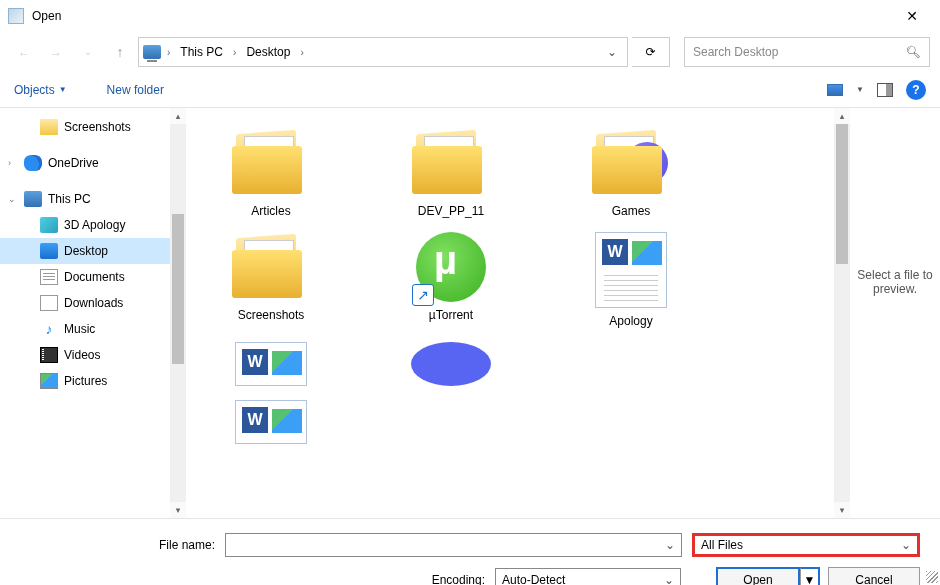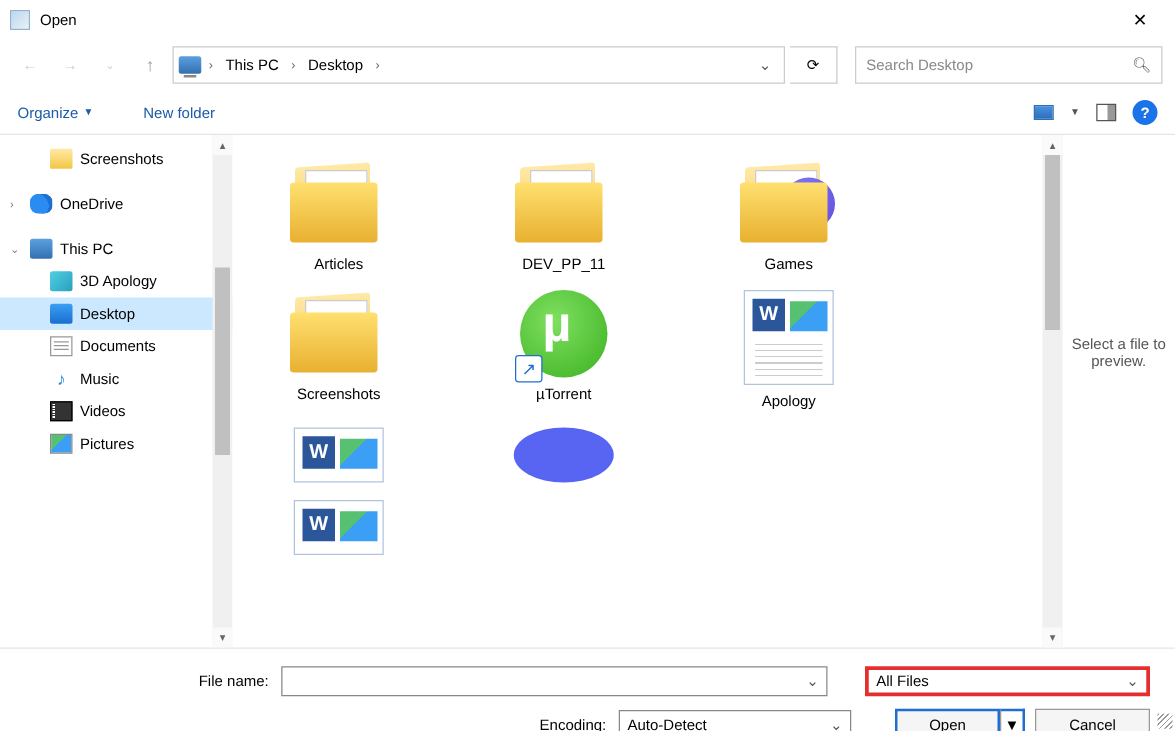--- a/index.html
+++ b/index.html
@@ -88,21 +88,21 @@
 .grid-scroll .track { flex:1; }
 
 .preview { width:90px; display:flex; align-items:flex-start; justify-content:center; padding-top:160px; color:#555; text-align:center; }
 
 
 .bottom { border-top:1px solid #e5e5e5; padding: 14px 20px 10px; background:#fff; }
 .row { display:flex; align-items:center; gap:10px; margin-bottom:10px; }
 .row label { width:195px; text-align:right; color:#000; }
 .filename { flex:1; height:24px; border:1px solid #888; padding:0 4px; position:relative; }
 .filename .dd { position:absolute; right:6px; top:4px; color:#555; cursor:pointer; }
-.filetype { width:228px; height:24px; border:3px solid #e52f2f; display:flex; align-items:center; padding:0 6px; margin-left:20px; cursor:pointer; }
+.filetype { width:228px; height:24px; border:3px solid #e52f2f; display:flex; align-items:center; padding:0 6px; margin-left:0; cursor:pointer; }
 .filetype .dd { margin-left:auto; color:#555; }
 .encoding { width:186px; height:24px; border:1px solid #888; display:flex; align-items:center; padding:0 6px; cursor:pointer; }
 .encoding .dd { margin-left:auto; color:#555; }
 .btns { display:flex; gap:8px; margin-left:auto; }
 .btn { width:92px; height:26px; border:1px solid #999; background:#f5f5f5; display:flex; align-items:center; justify-content:center; cursor:pointer; }
 .btn.open { border:2px solid #1e6fd0; width:84px; position:relative; }
 .btn-split { width:20px; height:26px; border:2px solid #1e6fd0; border-left:1px solid #999; display:flex; align-items:center; justify-content:center; cursor:pointer; }
 .resize-grip { position:absolute; right:2px; bottom:2px; width:12px; height:12px; background:repeating-linear-gradient(135deg,#999,#999 1px,transparent 1px,transparent 3px); }
 </style>
 </head>
@@ -130,21 +130,21 @@
   </div>
   <div class="refresh">⟳</div>
   <div class="searchbox">
     <span>Search Desktop</span>
     <span class="mag">🔍︎</span>
   </div>
 </div>
 
 <div class="toolbar">
   <div class="tb-link">
-    <span>Organize</span>
+    <span>Objects</span>
     <span class="dd">▼</span>
   </div>
   <div class="tb-spacer"></div>
   <div class="tb-link">
     <span>New folder</span>
   </div>
   <div class="tb-right">
     <div class="view-btn">
         <div class="view-icon"></div>
       </div>
@@ -179,20 +179,24 @@
         <div class="ti-icon ic-3d"></div>
         <span>3D Apology</span>
       </div>
     <div class="tree-item l2 sel">
         <div class="ti-icon ic-desktop"></div>
         <span>Desktop</span>
       </div>
     <div class="tree-item l2">
         <div class="ti-icon ic-doc"></div>
         <span>Documents</span>
+      </div>
+    <div class="tree-item l2">
+        <div class="ti-icon ic-dl"></div>
+        <span>Downloads</span>
       </div>
     <div class="tree-item l2">
         <div class="ti-icon ic-music">♪</div>
         <span>Music</span>
       </div>
     <div class="tree-item l2">
         <div class="ti-icon ic-vid"></div>
         <span>Videos</span>
       </div>
     <div class="tree-item l2">

